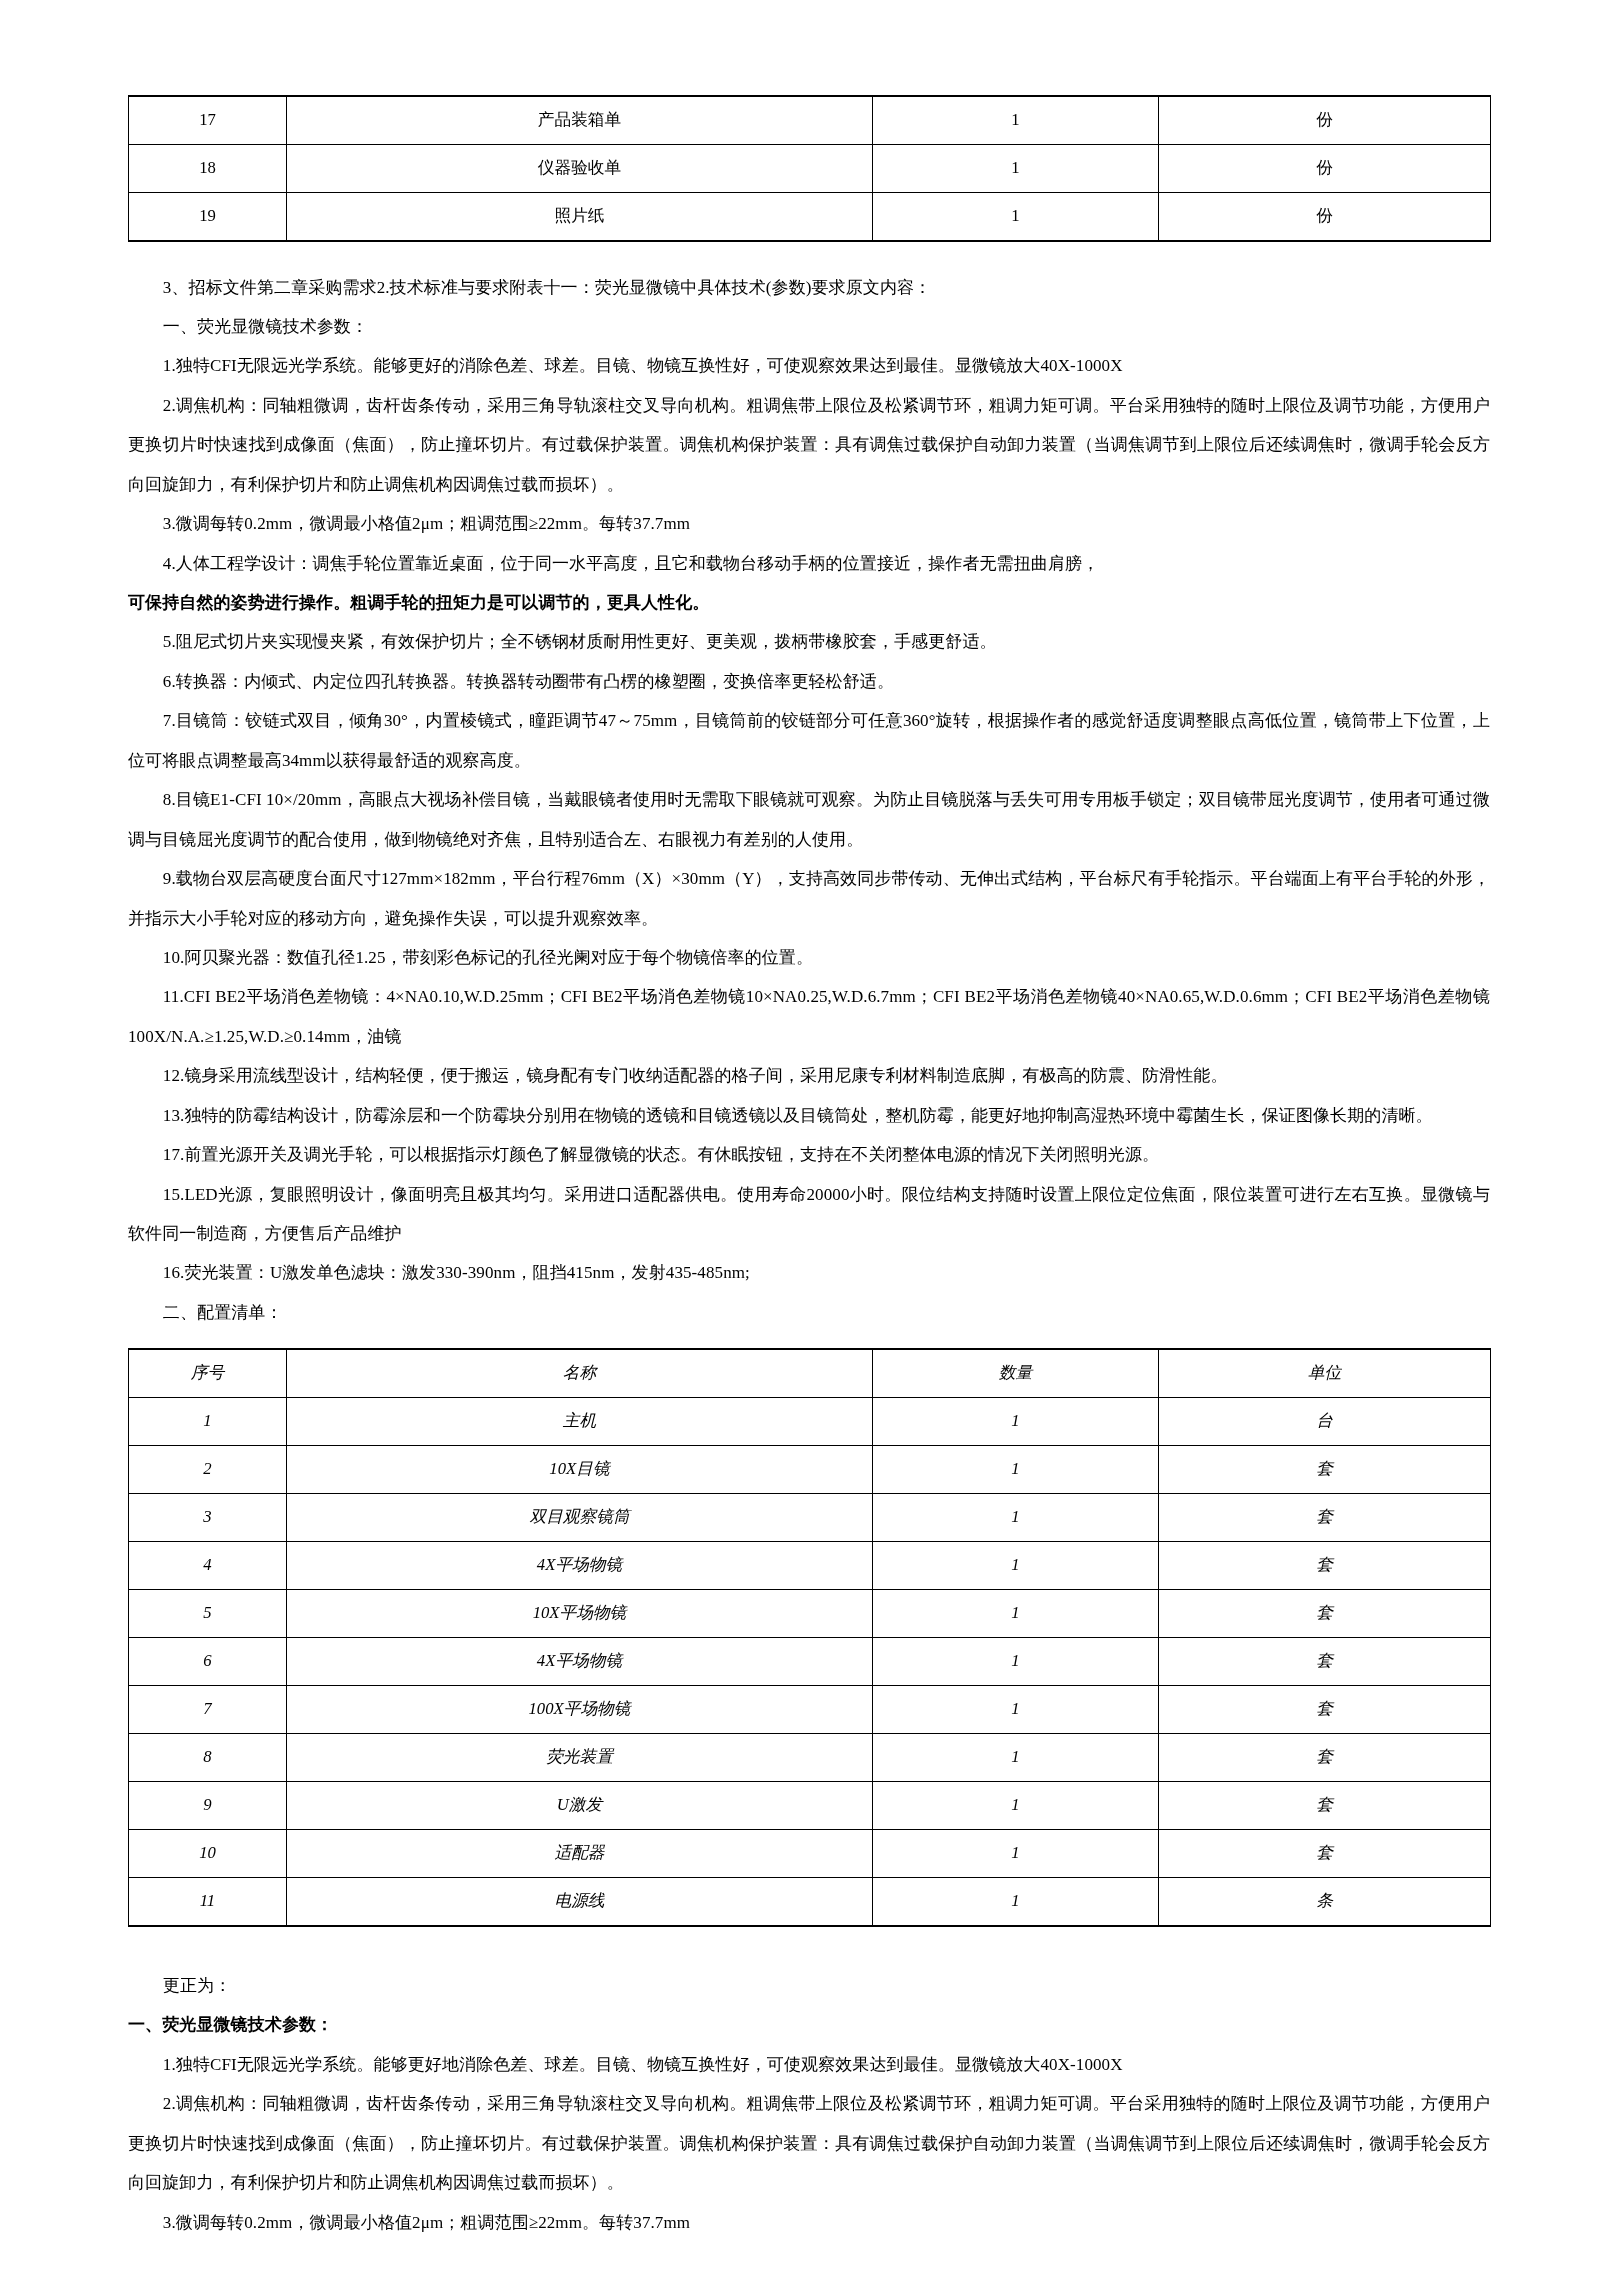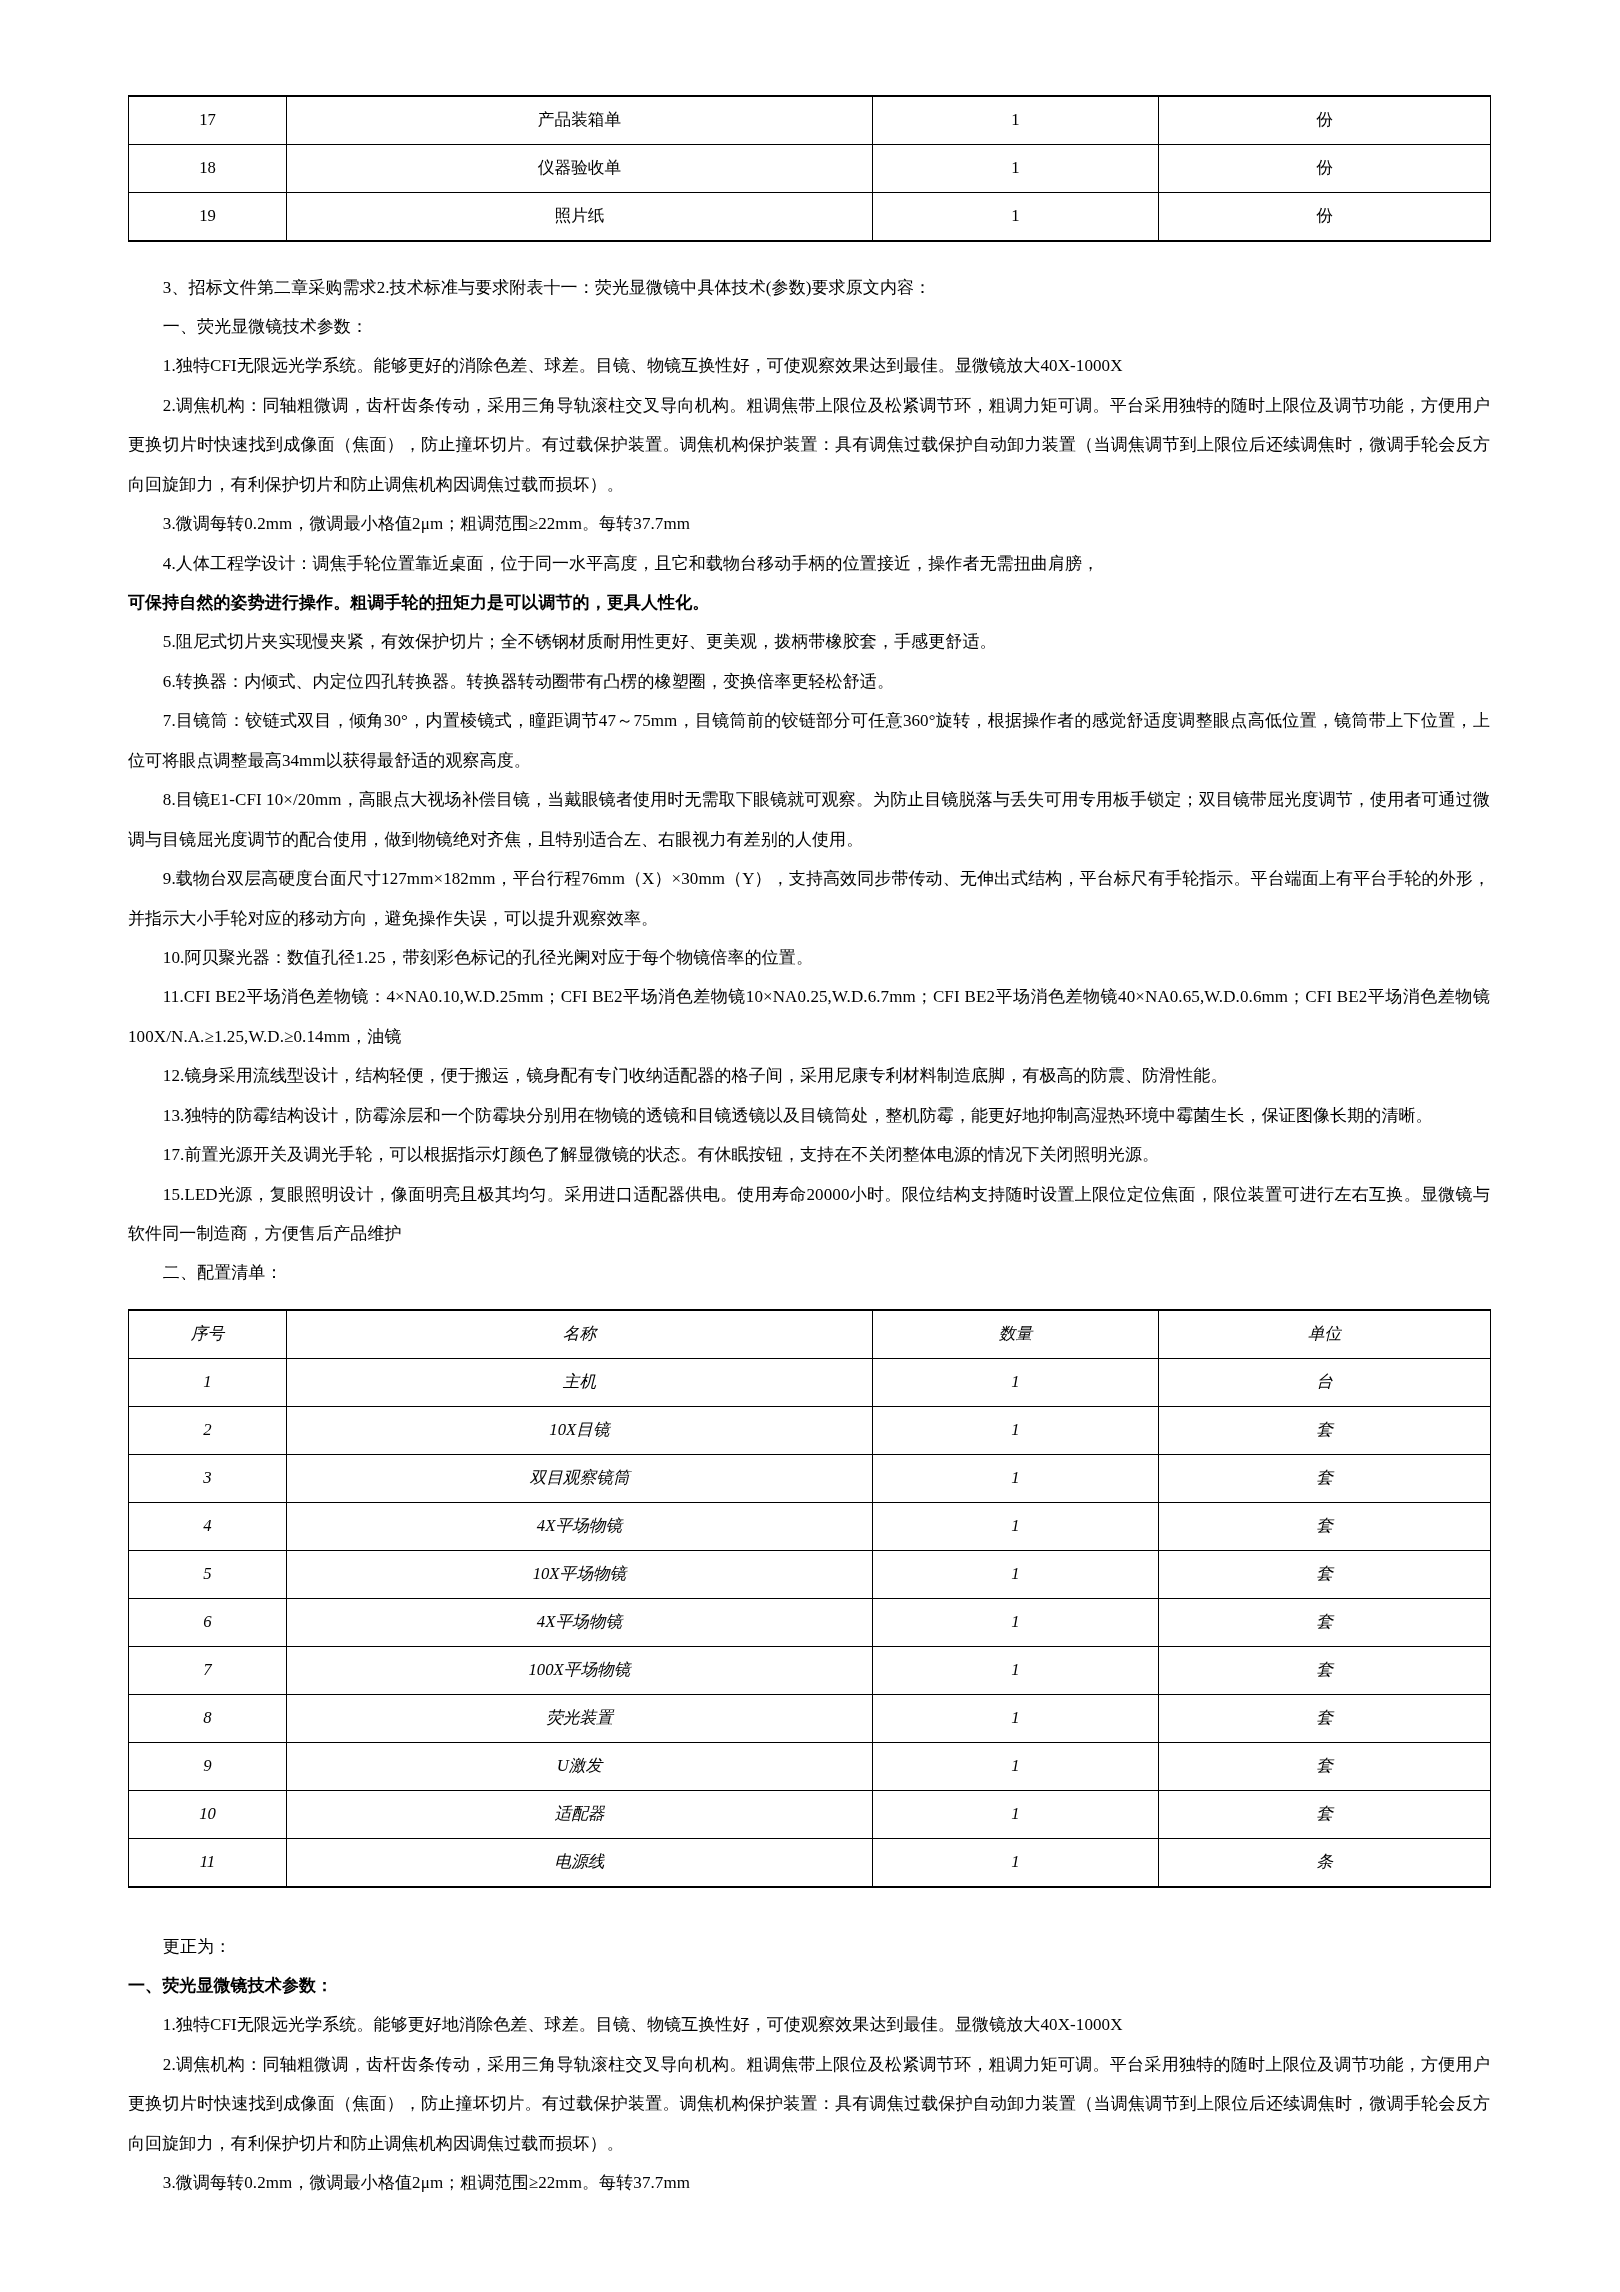--- a/index.html
+++ b/index.html
@@ -123,20 +123,21 @@
     <p class="para indent">6.转换器：内倾式、内定位四孔转换器。转换器转动圈带有凸楞的橡塑圈，变换倍率更轻松舒适。</p>
     <p class="para indent">7.目镜筒：铰链式双目，倾角30°，内置棱镜式，瞳距调节47～75mm，目镜筒前的铰链部分可任意360°旋转，根据操作者的感觉舒适度调整眼点高低位置，镜筒带上下位置，上位可将眼点调整最高34mm以获得最舒适的观察高度。</p>
     <p class="para indent">8.目镜E1-CFI 10×/20mm，高眼点大视场补偿目镜，当戴眼镜者使用时无需取下眼镜就可观察。为防止目镜脱落与丢失可用专用板手锁定；双目镜带屈光度调节，使用者可通过微调与目镜屈光度调节的配合使用，做到物镜绝对齐焦，且特别适合左、右眼视力有差别的人使用。</p>
     <p class="para indent">9.载物台双层高硬度台面尺寸127mm×182mm，平台行程76mm（X）×30mm（Y），支持高效同步带传动、无伸出式结构，平台标尺有手轮指示。平台端面上有平台手轮的外形，并指示大小手轮对应的移动方向，避免操作失误，可以提升观察效率。</p>
     <p class="para indent">10.阿贝聚光器：数值孔径1.25，带刻彩色标记的孔径光阑对应于每个物镜倍率的位置。</p>
     <p class="para indent">11.CFI BE2平场消色差物镜：4×NA0.10,W.D.25mm；CFI BE2平场消色差物镜10×NA0.25,W.D.6.7mm；CFI BE2平场消色差物镜40×NA0.65,W.D.0.6mm；CFI BE2平场消色差物镜100X/N.A.≥1.25,W.D.≥0.14mm，油镜</p>
     <p class="para indent">12.镜身采用流线型设计，结构轻便，便于搬运，镜身配有专门收纳适配器的格子间，采用尼康专利材料制造底脚，有极高的防震、防滑性能。</p>
     <p class="para indent">13.独特的防霉结构设计，防霉涂层和一个防霉块分别用在物镜的透镜和目镜透镜以及目镜筒处，整机防霉，能更好地抑制高湿热环境中霉菌生长，保证图像长期的清晰。</p>
     <p class="para indent">17.前置光源开关及调光手轮，可以根据指示灯颜色了解显微镜的状态。有休眠按钮，支持在不关闭整体电源的情况下关闭照明光源。</p>
     <p class="para indent">15.LED光源，复眼照明设计，像面明亮且极其均匀。采用进口适配器供电。使用寿命20000小时。限位结构支持随时设置上限位定位焦面，限位装置可进行左右互换。显微镜与软件同一制造商，方便售后产品维护</p>
+    <p class="para indent">16.荧光装置：U激发单色滤块：激发330-390nm，阻挡415nm，发射435-485nm;</p>
 
     <p class="para indent">二、配置清单：</p>
 
     <div class="gap-sm"></div>
 
     <table class="doc-table cfg-tbl">
       <colgroup>
         <col class="c-idx">
           <col class="c-name">
           <col class="c-qty">

